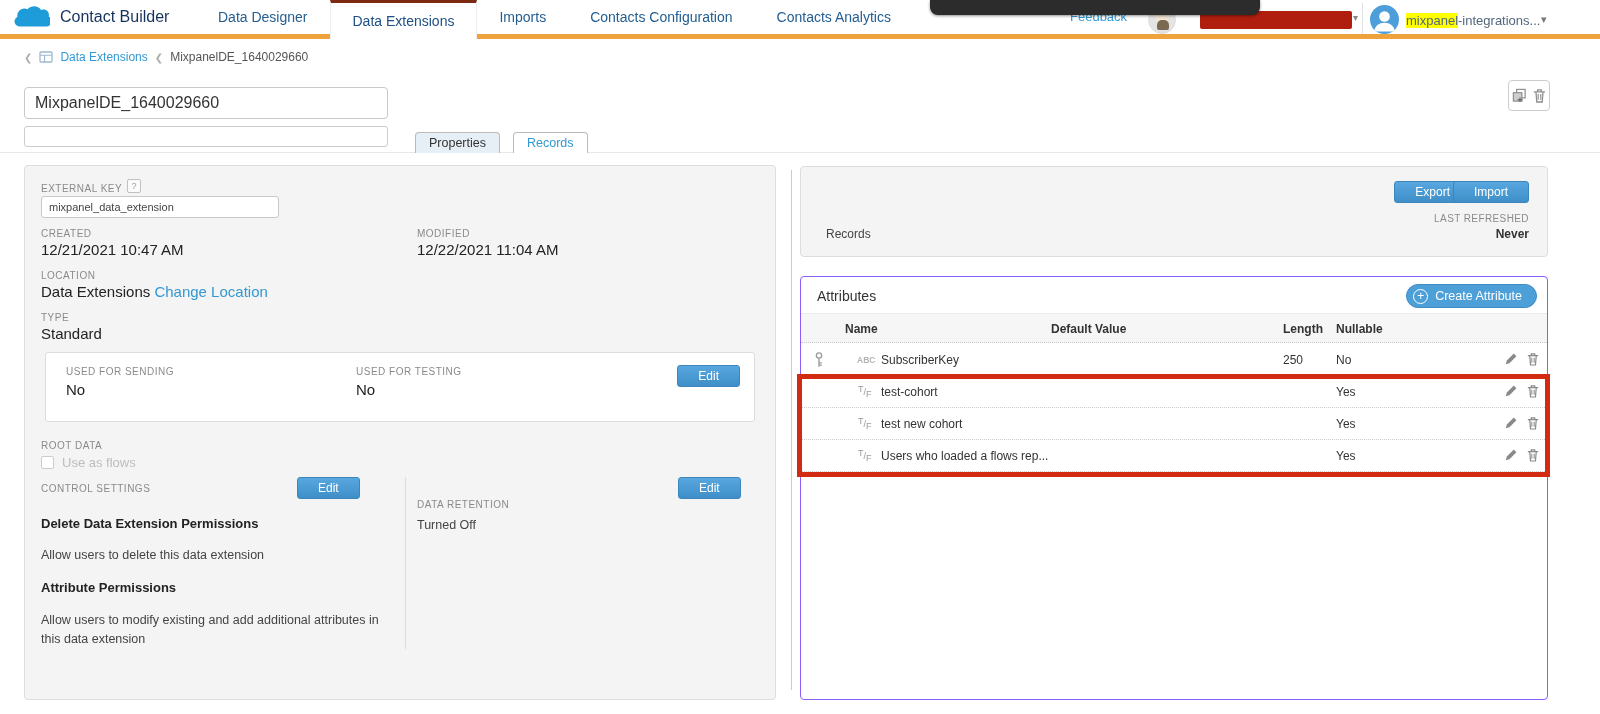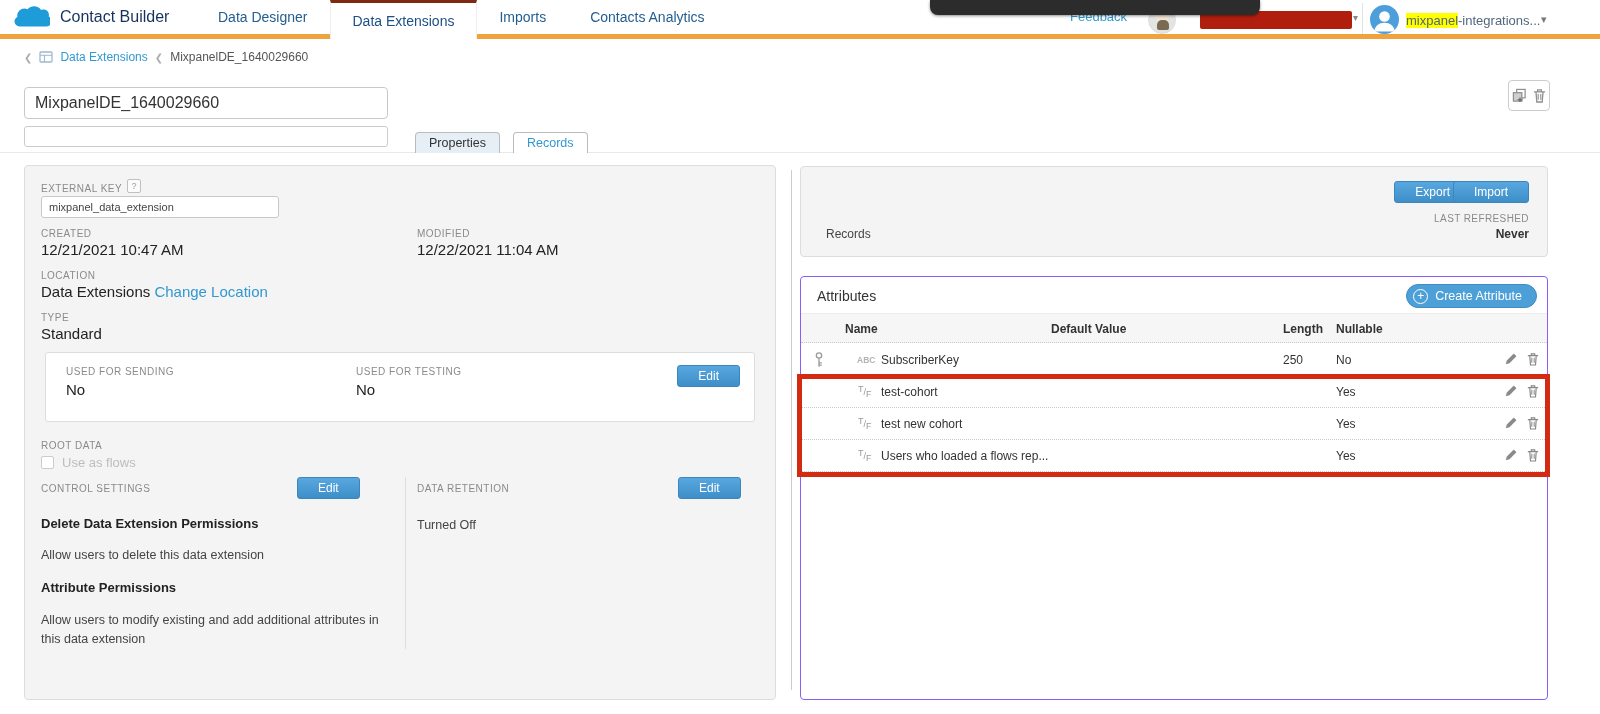--- a/index.html
+++ b/index.html
@@ -108,20 +108,23 @@
 <div class="nav-item">
     <span>Data Designer</span>
   </div>
     <div class="nav-item active">
     <span>Data Extensions</span>
   </div>
     <div class="nav-item">
     <span>Imports</span>
   </div>
     <div class="nav-item">
+    <span>Contacts Configuration</span>
+  </div>
+    <div class="nav-item">
     <span>Contacts Analytics</span>
   </div>
   </div>
 
 <span id="feedback">Feedback</span>
 <div id="avatar-photo"></div>
 <div id="redact-black"></div>
 <div id="redact-red"></div>
 <span id="red-caret">▾</span>
 <div id="topbar-divider"></div>
@@ -197,21 +200,21 @@
 
   <span class="lbl" style="left:16px; top:274px;">ROOT DATA</span>
   <div id="root-check">
     <span class="checkbox-disabled"></span>
     <span>Use as flows</span>
   </div>
 
   <span class="lbl" style="left:16px; top:317px;">CONTROL SETTINGS</span>
   <button class="btn-edit" style="position:absolute; left:272px; top:311px;">Edit</button>
   <div id="lp-divider"></div>
-  <span class="lbl" style="left:392px; top:317px;">DATA RETENTION</span>
+  <span class="lbl" style="left:392px; top:333px;">DATA RETENTION</span>
   <button class="btn-edit" style="position:absolute; left:653px; top:311px;">Edit</button>
 
   <span class="perm-title" style="left:16px; top:350px;">Delete Data Extension Permissions</span>
   <span class="perm-desc" style="left:16px; top:380px;">Allow users to delete this data extension</span>
   <span class="perm-title" style="left:16px; top:414px;">Attribute Permissions</span>
   <span class="perm-desc" style="left:16px; top:445px; width:345px;">Allow users to modify existing and add additional attributes in this data extension</span>
   <span class="perm-desc" style="left:392px; top:350px;">Turned Off</span>
 </div>
 
 <div id="center-divider"></div>

